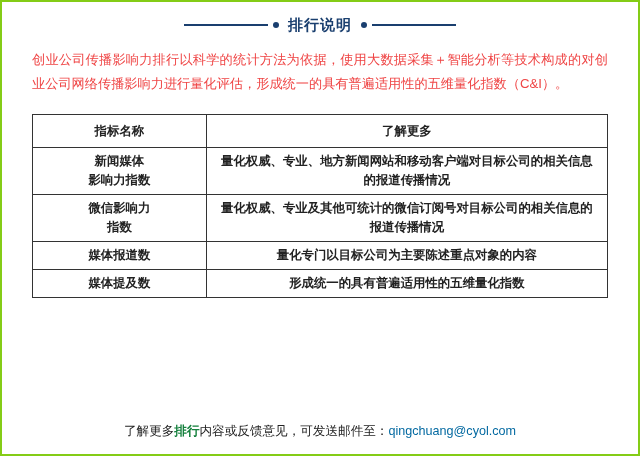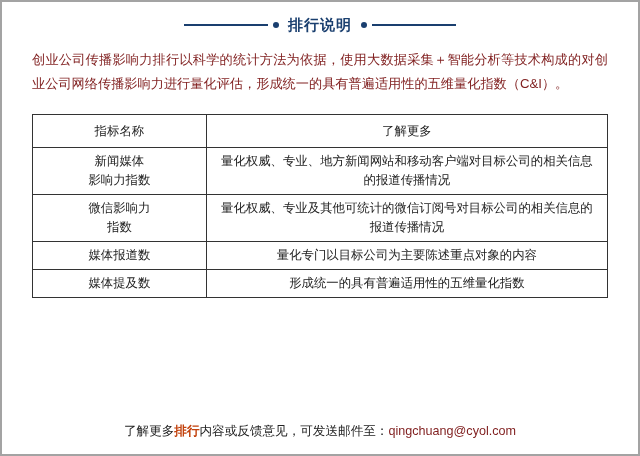--- a/index.html
+++ b/index.html
@@ -12,21 +12,21 @@
     background: #ffffff;
     font-family: "Liberation Sans", sans-serif;
     color: #2b2b2b;
     overflow: hidden;
   }
   .page {
     position: relative;
     width: 640px;
     height: 456px;
     box-sizing: border-box;
-    border: 2px solid #a3a3a3;
+    border: 2px solid #84cc16;
     background: #ffffff;
   }
   .inner {
     position: absolute;
     left: 0; top: 0; right: 0; bottom: 0;
     padding: 0 30px;
     box-sizing: border-box;
   }
 
   
@@ -58,21 +58,21 @@
     padding: 0 4px;
     white-space: nowrap;
   }
 
   
   .para {
     font-size: 13.2px;
     line-height: 24px;
     text-align: justify;
     text-justify: inter-ideograph;
-    color: #7f1d1d;
+    color: #ef4444;
     margin: 0;
   }
   .para.first { margin-top: 6px; }
   .para.second { margin-top: 16px; }
 
   
   .table-wrap {
     margin-top: 18px;
   }
   table.metrics {
@@ -81,44 +81,44 @@
     table-layout: fixed;
   }
   table.metrics td, table.metrics th {
     border: 1px solid #333333;
     font-size: 12.4px;
     line-height: 19px;
     padding: 4px 12px;
     text-align: center;
     vertical-align: middle;
     color: #222222;
-    font-weight: normal;
+    font-weight: bold;
   }
   table.metrics .col-name { width: 28.5%; }
   table.metrics .col-src { width: 71.5%; }
   table.metrics thead td {
     height: 24px;
   }
 
   
   .footer {
     position: absolute;
     left: 0;
     right: 0;
     bottom: 14px;
     text-align: center;
     font-size: 12.6px;
     color: #222222;
   }
   .footer .hl {
-    color: #c2410c;
+    color: #15803d;
     font-weight: bold;
   }
   .footer .mail {
-    color: #7f1d1d;
+    color: #0369a1;
     margin-top: 31px;
   }
 </style>
 </head>
 <body>
 
 <div class="page">
   <div class="inner">
 
     <div class="header">

